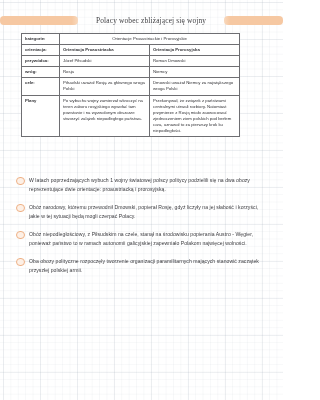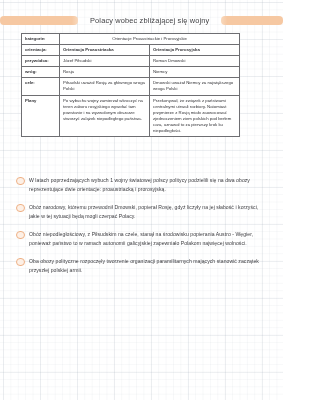--- a/index.html
+++ b/index.html
@@ -60,22 +60,23 @@
   .hl-right {
     flex: 1 1 auto;
     margin-right: 0px;
     background: linear-gradient(to right, #f9d9bd 0%, #f6c8a2 10%, #f6c8a2 100%);
   }
   .doc-title {
     font-size: 7.4px;
     color: #3f3f42;
     letter-spacing: 0.15px;
     white-space: nowrap;
-    padding: 0 12px;
+    padding: 0 18px;
     flex: none;
+    font-family: Liberation Serif, serif;
   }
 
   
   .tbl-wrap {
     position: absolute;
     left: 21px;
     top: 33px;
     width: 218px;
   }
   table.cmp {

